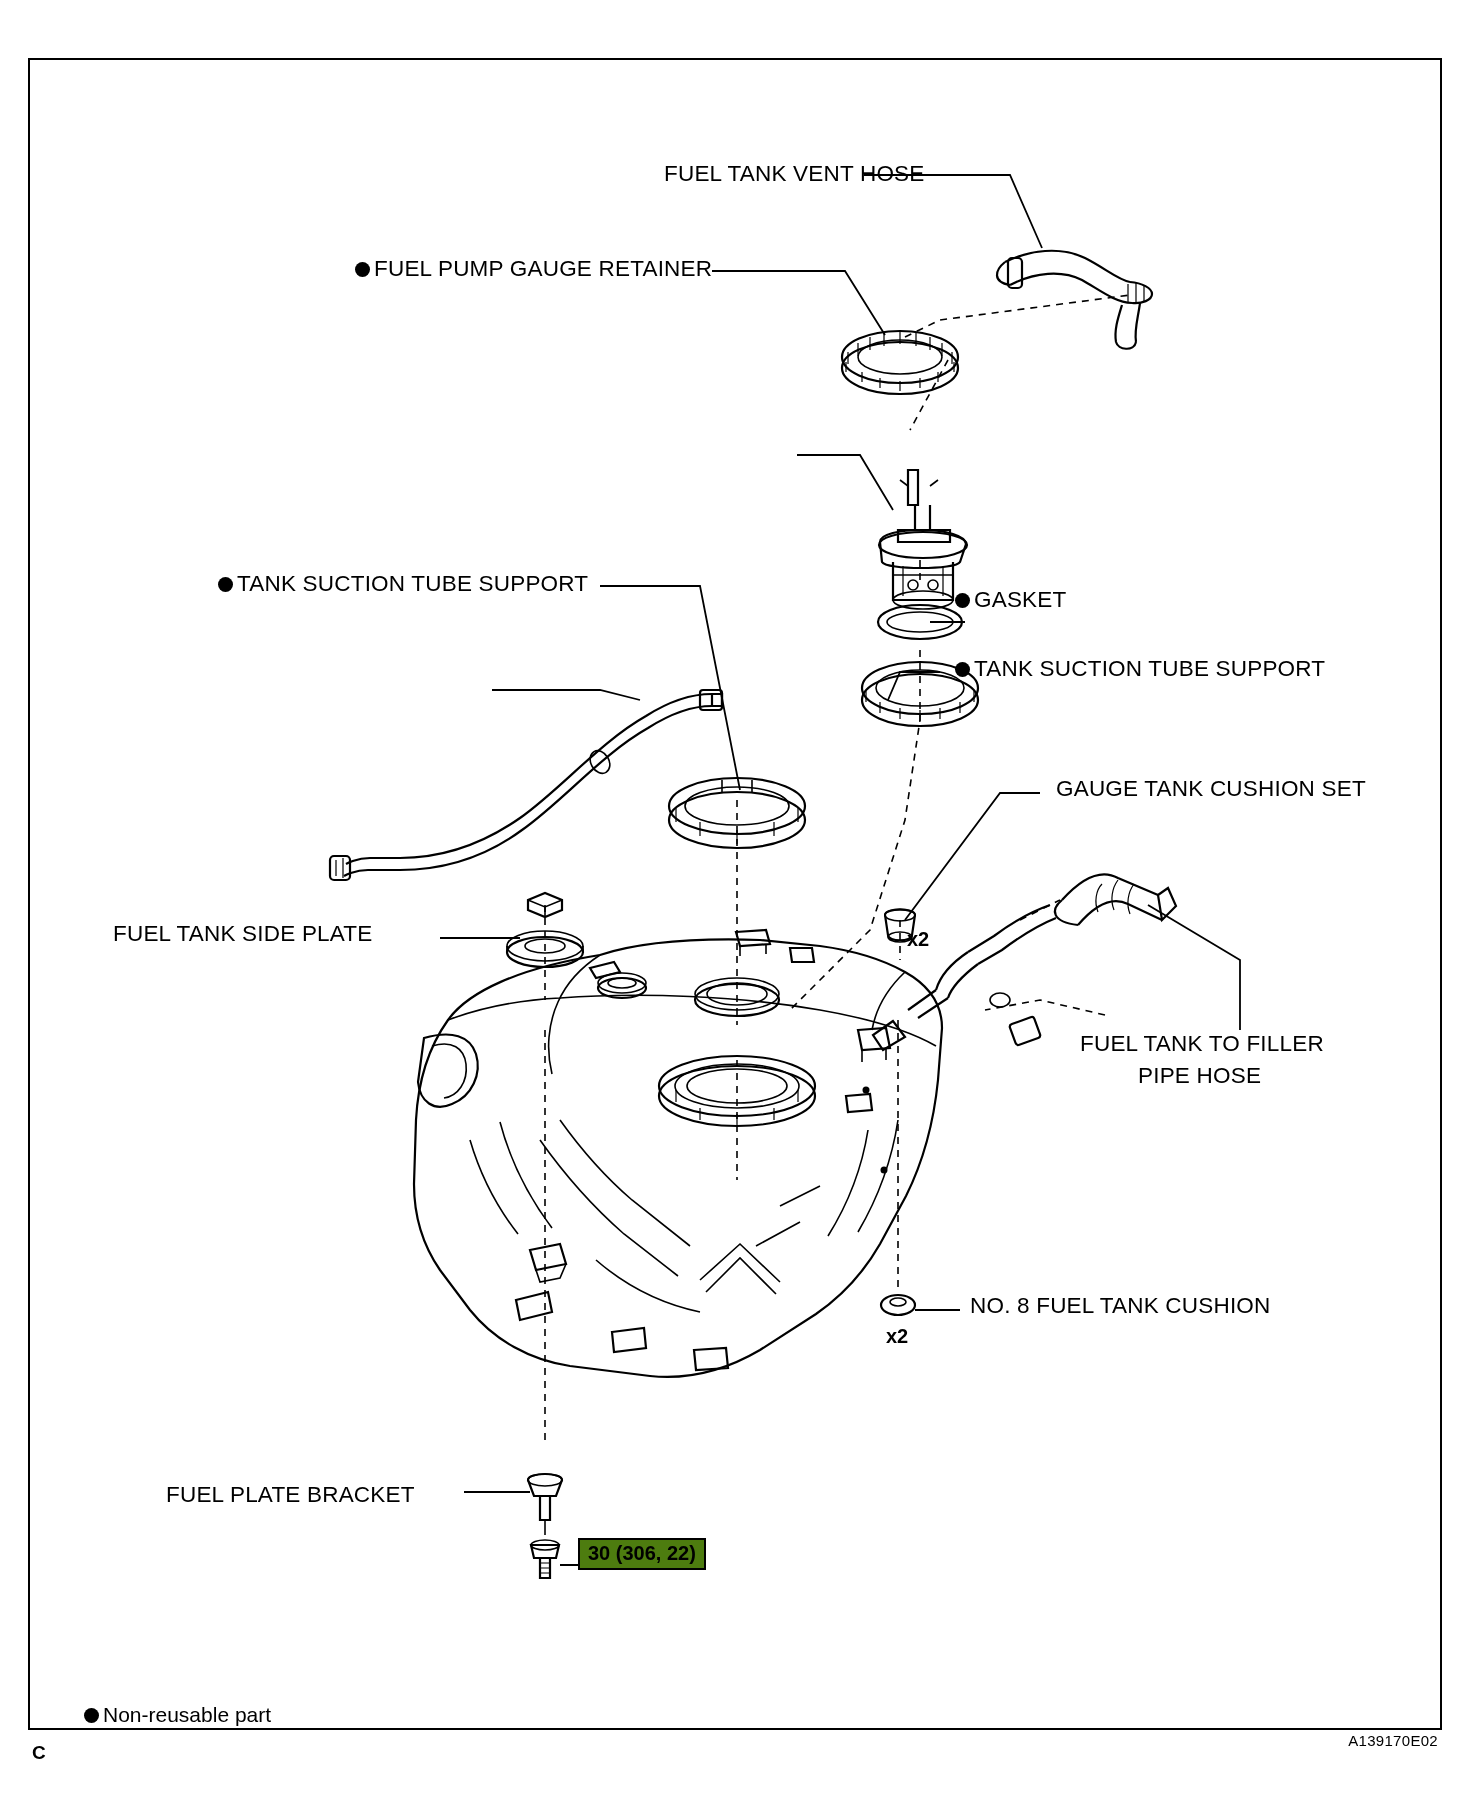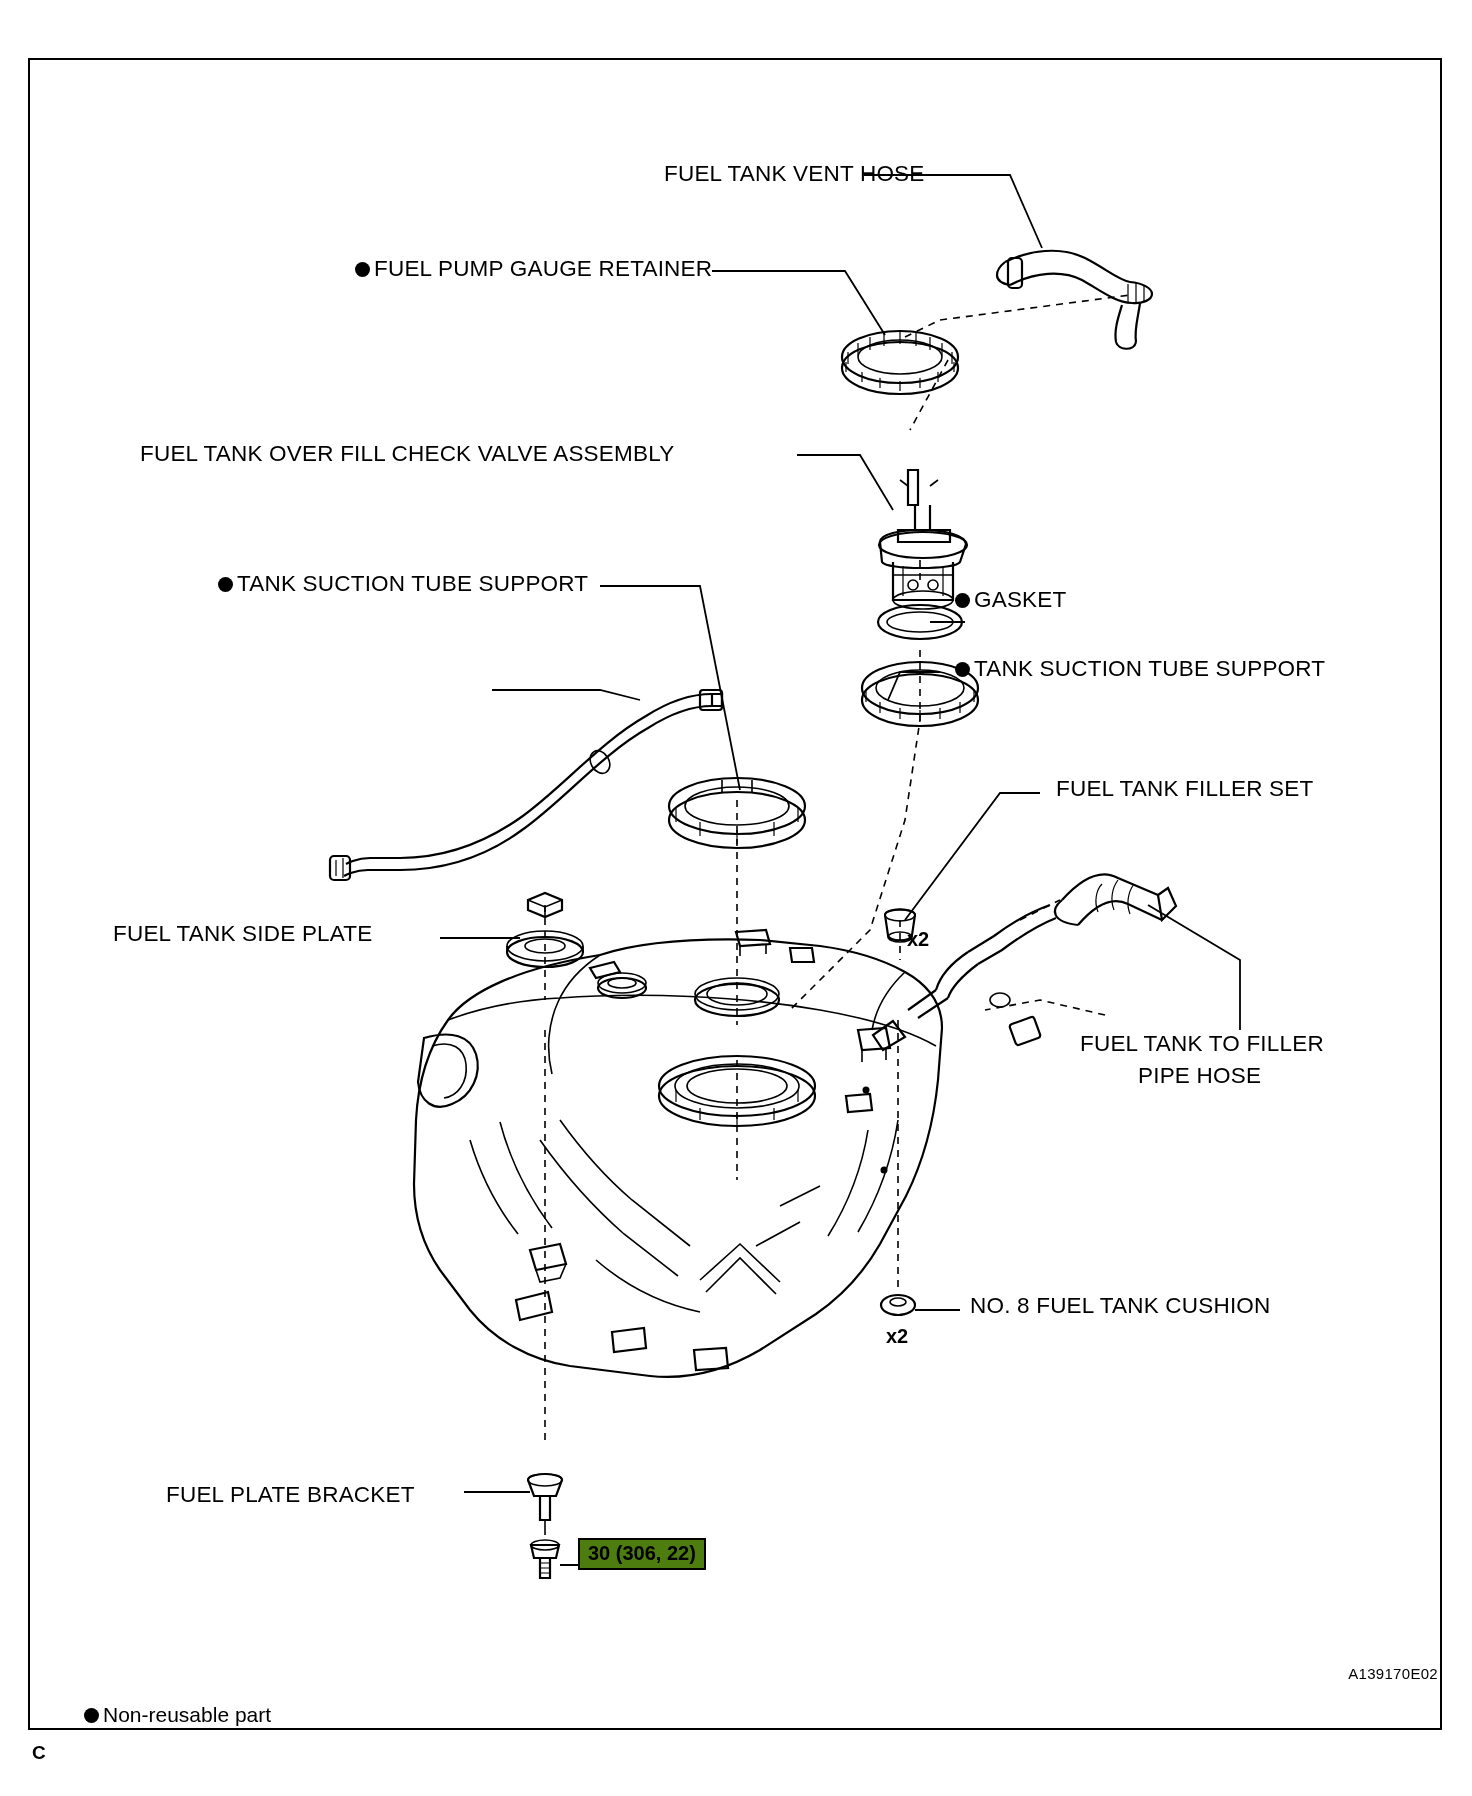--- a/index.html
+++ b/index.html
@@ -78,21 +78,21 @@
   .corner-c {
     position: absolute;
     left: 32px;
     top: 1742px;
     font-size: 19px;
     font-weight: bold;
   }
   .code {
     position: absolute;
     right: 34px;
-    top: 1665px;
+    top: 1732px;
     font-size: 15px;
     letter-spacing: 0.3px;
   }
   svg.art {
     position: absolute;
     left: 0;
     top: 0;
     width: 1472px;
     height: 1796px;
     pointer-events: none;
@@ -330,30 +330,29 @@
 
       <circle class="blk" cx="884" cy="1170" r="3.5"></circle>
       <circle class="blk" cx="866" cy="1090" r="3.5"></circle>
     </g>
   </svg>
 
   <div class="lbl big" style="left:664px; top:160px;text-align:right;">FUEL TANK VENT HOSE</div>
 
   <div class="lbl big" style="left:355px; top:255px;"><span class="dot"></span><span>FUEL PUMP GAUGE RETAINER</span></div>
 
-  <div class="lbl big" style="left:140px; top:440px;">FUEL TANK OVER FILL CHECK VALVE ASSEMBLY</div>
 
   <div class="lbl big" style="left:218px; top:570px;"><span class="dot"></span><span>TANK SUCTION TUBE SUPPORT</span></div>
 
   <div class="lbl big" style="left:955px; top:586px;"><span class="dot"></span><span>GASKET</span></div>
 
   <div class="lbl big" style="left:955px; top:655px;"><span class="dot"></span><span>TANK SUCTION TUBE SUPPORT</span></div>
 
 
-  <div class="lbl big" style="left:1056px; top:775px;">FUEL TANK FILLER SET</div>
+  <div class="lbl big" style="left:1056px; top:775px;">GAUGE TANK CUSHION SET</div>
 
   <div class="lbl big" style="left:113px; top:920px;">FUEL TANK SIDE PLATE</div>
 
   <div class="lbl big" style="left:1080px; top:1030px;">FUEL TANK TO FILLER</div>
   <div class="lbl big" style="left:1138px; top:1062px;">PIPE HOSE</div>
 
   <div class="lbl big" style="left:970px; top:1292px;">NO. 8 FUEL TANK CUSHION</div>
 
   <div class="lbl big" style="left:166px; top:1481px;">FUEL PLATE BRACKET</div>
 

